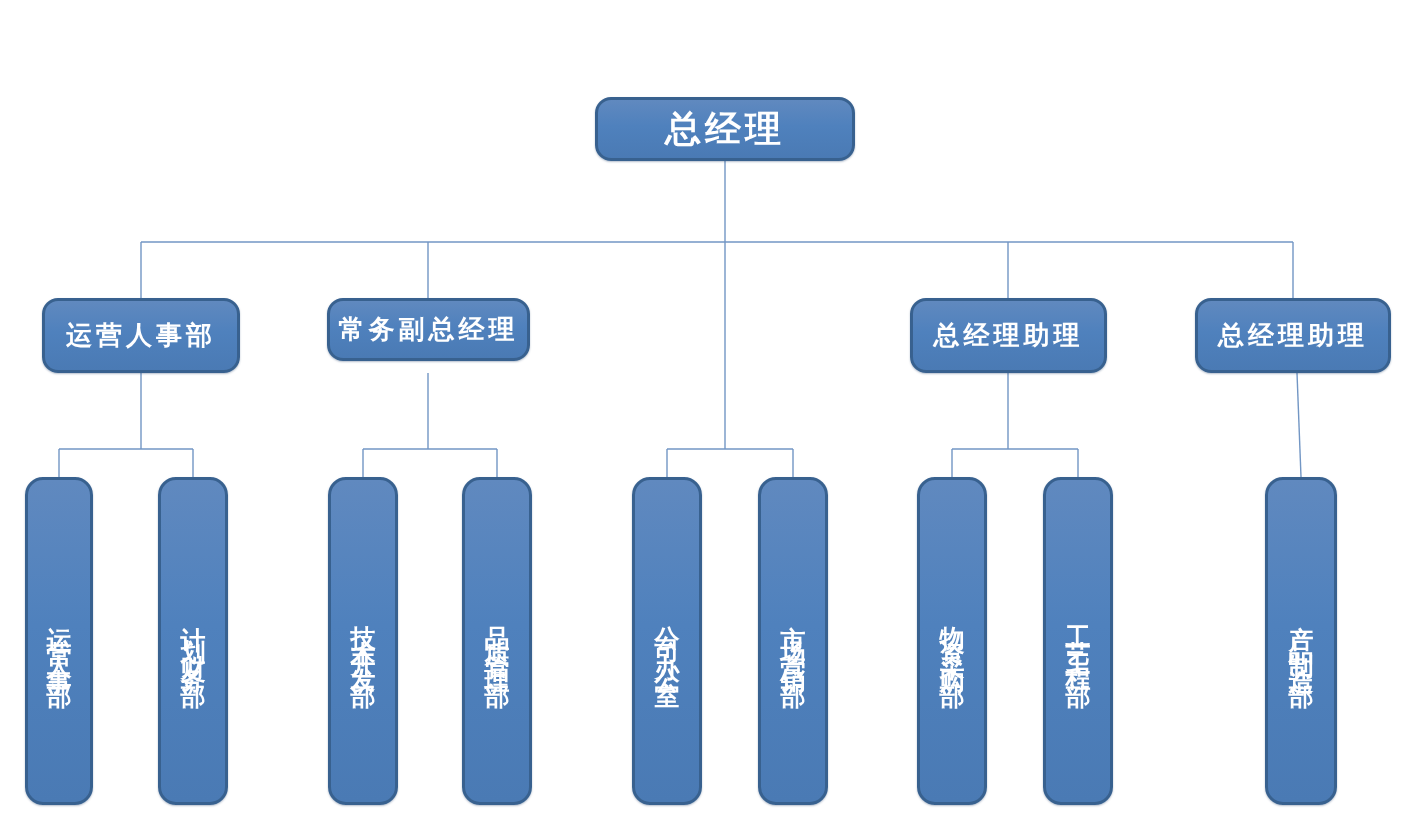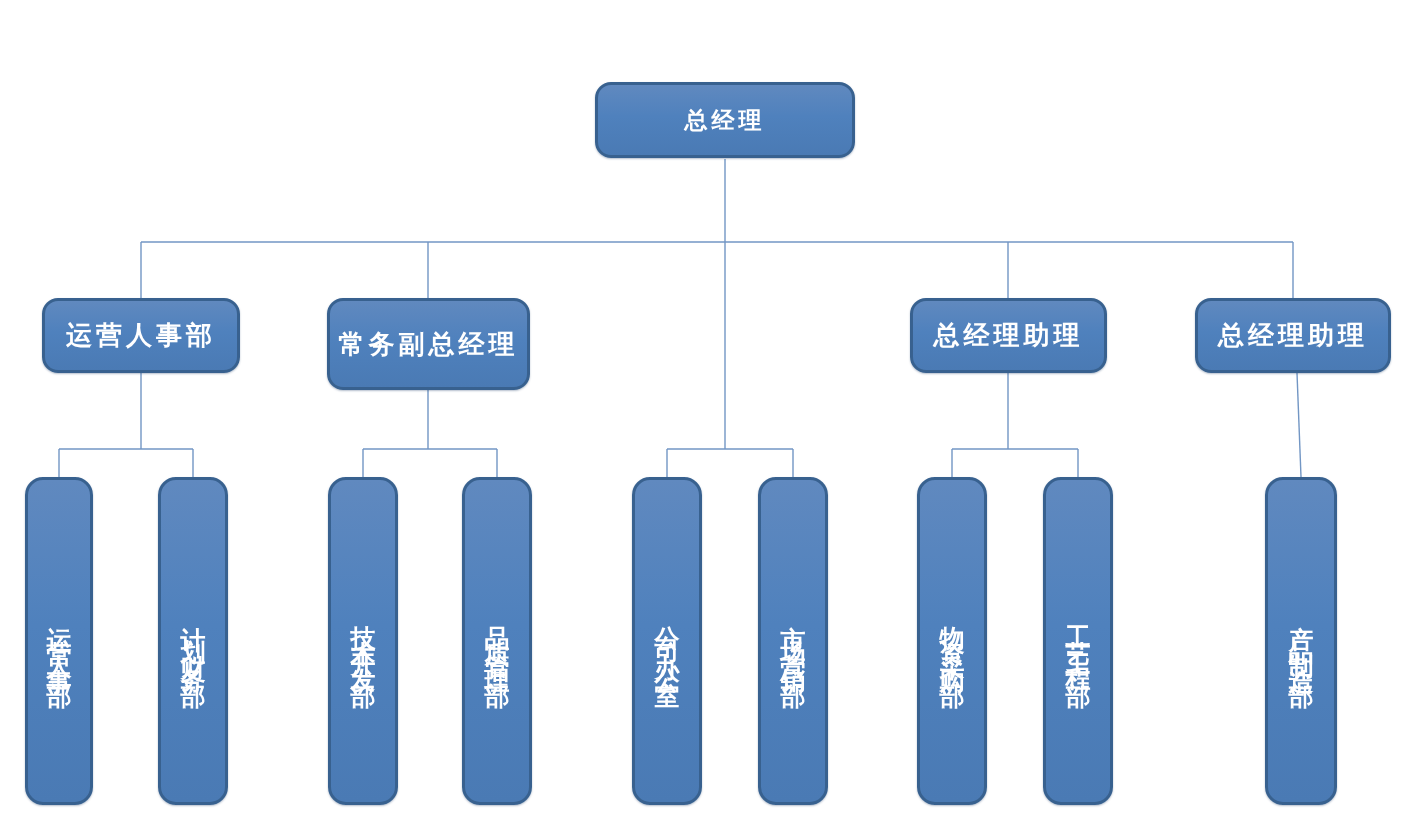--- a/index.html
+++ b/index.html
@@ -36,23 +36,23 @@
     align-items: center;
     justify-content: center;
     color: #ffffff;
     font-weight: bold;
     box-shadow: 0 1px 2px rgba(40, 70, 110, 0.35);
   }
   .lvl {
     border-radius: 16px;
     letter-spacing: 4px;
   }
-  .n-gm   { left: 595px; top:  82px; width: 260px; height: 76px; font-size: 23px; }
+  .n-gm   { left: 595px; top:  97px; width: 260px; height: 64px; font-size: 36px; }
   .n-cfo  { left:  42px; top: 298px; width: 198px; height: 75px; font-size: 26px; }
-  .n-evp  { left: 327px; top: 298px; width: 203px; height: 92px; font-size: 26px; }
+  .n-evp  { left: 327px; top: 298px; width: 203px; height: 63px; font-size: 26px; }
   .n-as1  { left: 910px; top: 298px; width: 197px; height: 75px; font-size: 26px; }
   .n-as2  { left:1195px; top: 298px; width: 196px; height: 75px; font-size: 26px; }
   .dept {
     top: 477px;
     height: 328px;
     width: 70px;
     border-radius: 18px;
     font-size: 25px;
   }
   .dept .vlabel {

